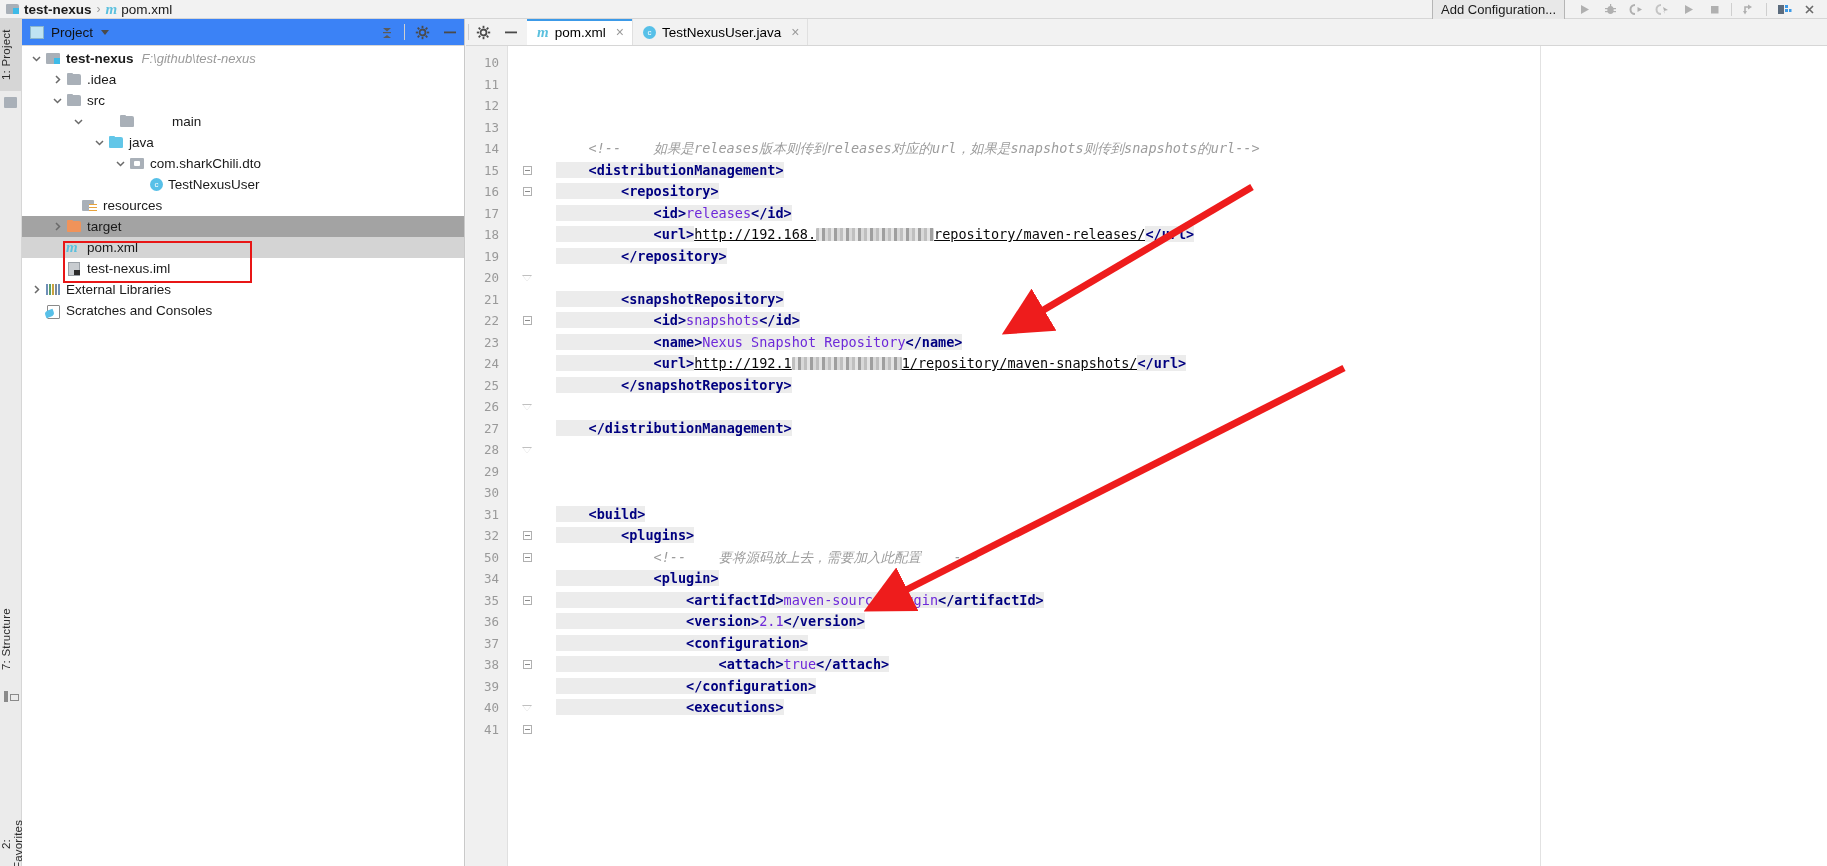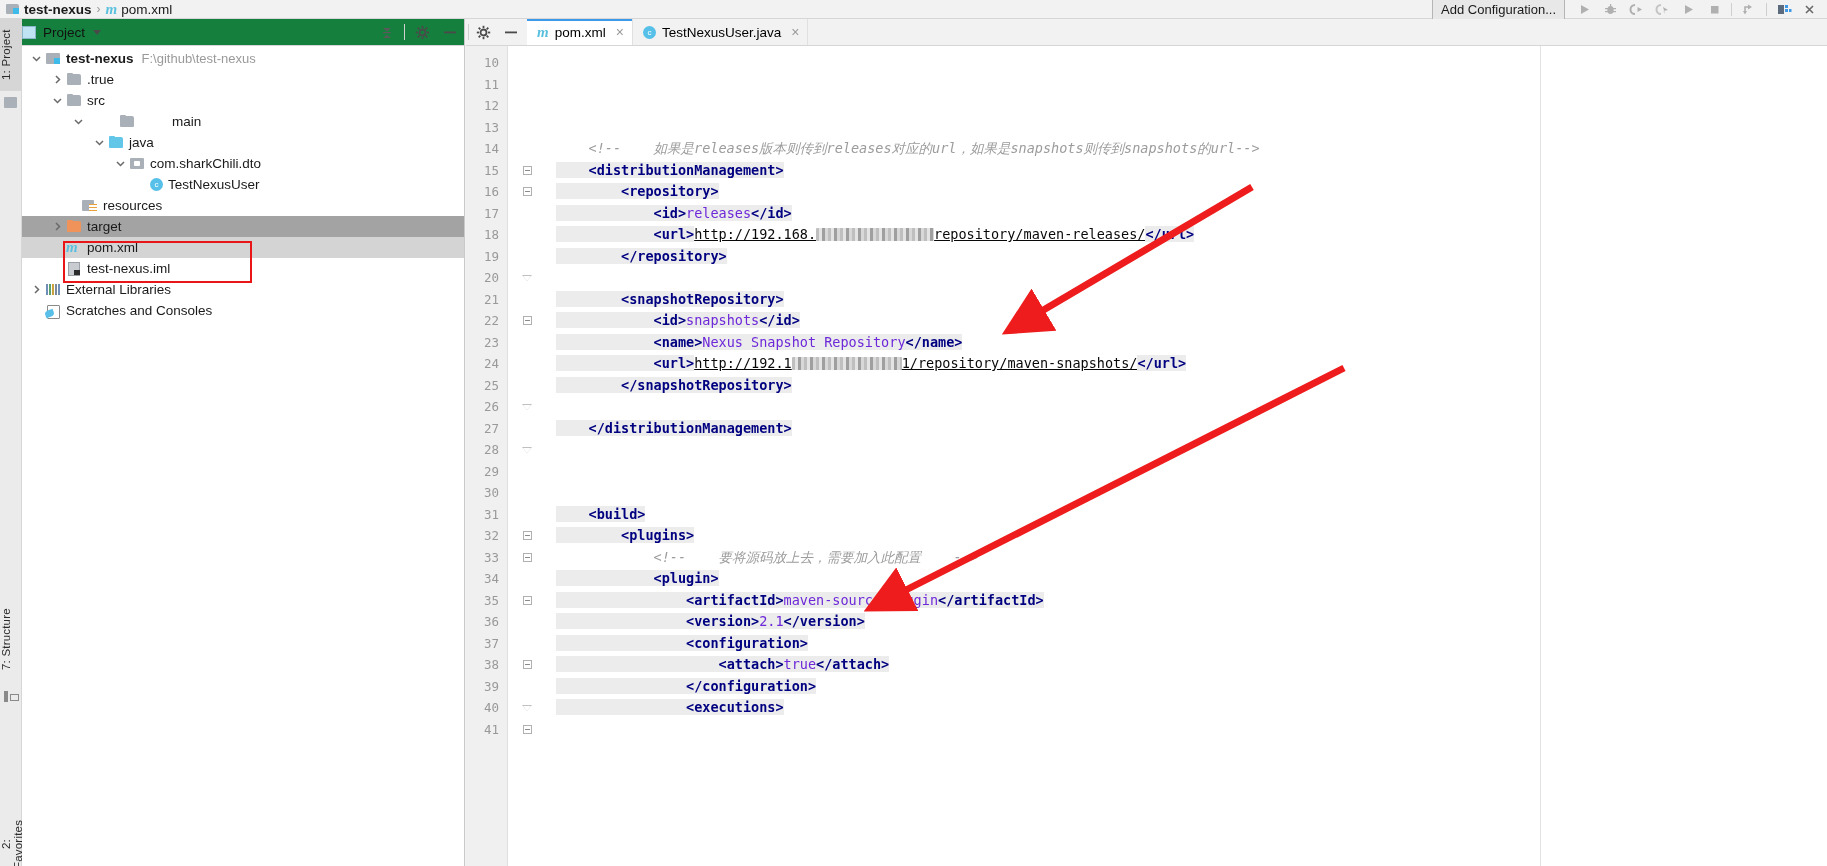--- a/index.html
+++ b/index.html
@@ -82,22 +82,22 @@
   .strip-icon.i2::after {
     content:""; position:absolute; left:6px; top:3px; width:7px; height:5px; border:1px solid #8a8a8a;
   }
 
   
   .projpanel {
     position: absolute; left: 22px; top: 19px; width: 443px; height: 847px;
     background: #ffffff; border-right: 1px solid #c9c9c9;
   }
   .projheader {
-    height: 27px; background: #15803d; border-bottom: 1px solid #d6d6d6;
-    display: flex; align-items: center; 
+    height: 27px; background: #3b82f6; border-bottom: 1px solid #d6d6d6;
+    display: flex; align-items: center; padding-left: 8px;
   }
   .projheader .title { font-size: 13.5px; color: #111; margin-left: 7px; }
   .ph-box { width: 14px; height: 13px; border: 1px solid #8ab6cc; background: #bfe3f2; }
   .caret-dn {
     width: 0; height: 0; border-left: 4px solid transparent; border-right: 4px solid transparent;
     border-top: 5px solid #4a4a4a; margin-left: 8px;
   }
   .ph-actions { margin-left: auto; display: flex; align-items: center; gap: 0; }
   .ph-act { width: 28px; height: 27px; display:flex; align-items:center; justify-content:center; }
   .ph-div { width: 1px; height: 16px; background: #cfcfcf; margin: 0 3px; }
@@ -106,21 +106,21 @@
   .trow {
     height: 21px; display: flex; align-items: center; position: relative;
     white-space: nowrap; padding-left: 2px;
   }
   .trow.hl-yellow { background: #a3a3a3; }
   .trow.hl-grey { background: #d4d4d4; }
   .twist { width: 17px; display: flex; align-items: center; justify-content: center; }
   .twist svg { display: block; }
   .tlabel { margin-left: 5px; color: #1a1a1a; }
   .tlabel.bold { font-weight: bold; }
-  .tpath { margin-left: 8px; color: #9a9a9a; font-size: 13px; }
+  .tpath { margin-left: 8px; color: #9a9a9a; font-size: 13px; font-style: italic; }
 
   
   .fi { width: 16px; height: 13px; position: relative; display:inline-block; flex:0 0 auto; }
   .fi-plain::before { content:""; position:absolute; left:1px; top:1px; width:14px; height:11px; background:#a9b0b8; border-radius:1px 2px 1px 1px; }
   .fi-plain::after { content:""; position:absolute; left:1px; top:0px; width:6px; height:3px; background:#a9b0b8; border-radius:1px 1px 0 0; }
   .fi-mod::before { content:""; position:absolute; left:1px; top:1px; width:14px; height:11px; background:#a9b0b8; border-radius:1px; }
   .fi-mod::after { content:""; position:absolute; left:9px; top:6px; width:6px; height:6px; background:#3ebbe8; }
   .fi-src::before { content:""; position:absolute; left:1px; top:1px; width:14px; height:11px; background:#62c6e8; border-radius:1px 2px 1px 1px; }
   .fi-src::after { content:""; position:absolute; left:1px; top:0px; width:6px; height:3px; background:#62c6e8; border-radius:1px 1px 0 0; }
   .fi-pkg::before { content:""; position:absolute; left:1px; top:1px; width:14px; height:11px; background:#a9b0b8; border-radius:1px; }
@@ -351,21 +351,21 @@
           <span class="tlabel bold">test-nexus</span>
           <span class="tpath">F:\github\test-nexus</span>
         </div>
         <div class="trow" style="padding-left: 27px;">
           <span class="twist">
             <svg width="11" height="11" viewBox="0 0 11 11">
               <path d="M4 2 L7.5 5.5 L4 9" stroke="#6a6a6a" stroke-width="1.5" fill="none"></path>
             </svg>
           </span>
           <span class="fi fi-plain"></span>
-          <span class="tlabel">.true</span>
+          <span class="tlabel">.idea</span>
         </div>
         <div class="trow" style="padding-left: 27px;">
           <span class="twist">
             <svg width="11" height="11" viewBox="0 0 11 11">
               <path d="M2 4 L5.5 7.5 L9 4" stroke="#6a6a6a" stroke-width="1.5" fill="none"></path>
             </svg>
           </span>
           <span class="fi fi-plain"></span>
           <span class="tlabel">src</span>
         </div>
@@ -500,21 +500,21 @@
           <div class="gline">23</div>
           <div class="gline">24</div>
           <div class="gline">25</div>
           <div class="gline">26</div>
           <div class="gline">27</div>
           <div class="gline">28</div>
           <div class="gline">29</div>
           <div class="gline">30</div>
           <div class="gline">31</div>
           <div class="gline">32</div>
-          <div class="gline">33</div>
+          <div class="gline">50</div>
           <div class="gline">34</div>
           <div class="gline">35</div>
           <div class="gline">36</div>
           <div class="gline">37</div>
           <div class="gline">38</div>
           <div class="gline">39</div>
           <div class="gline">40</div>
           <div class="gline">41</div>
         </div>
       <div class="foldcol" id="fold-host">

